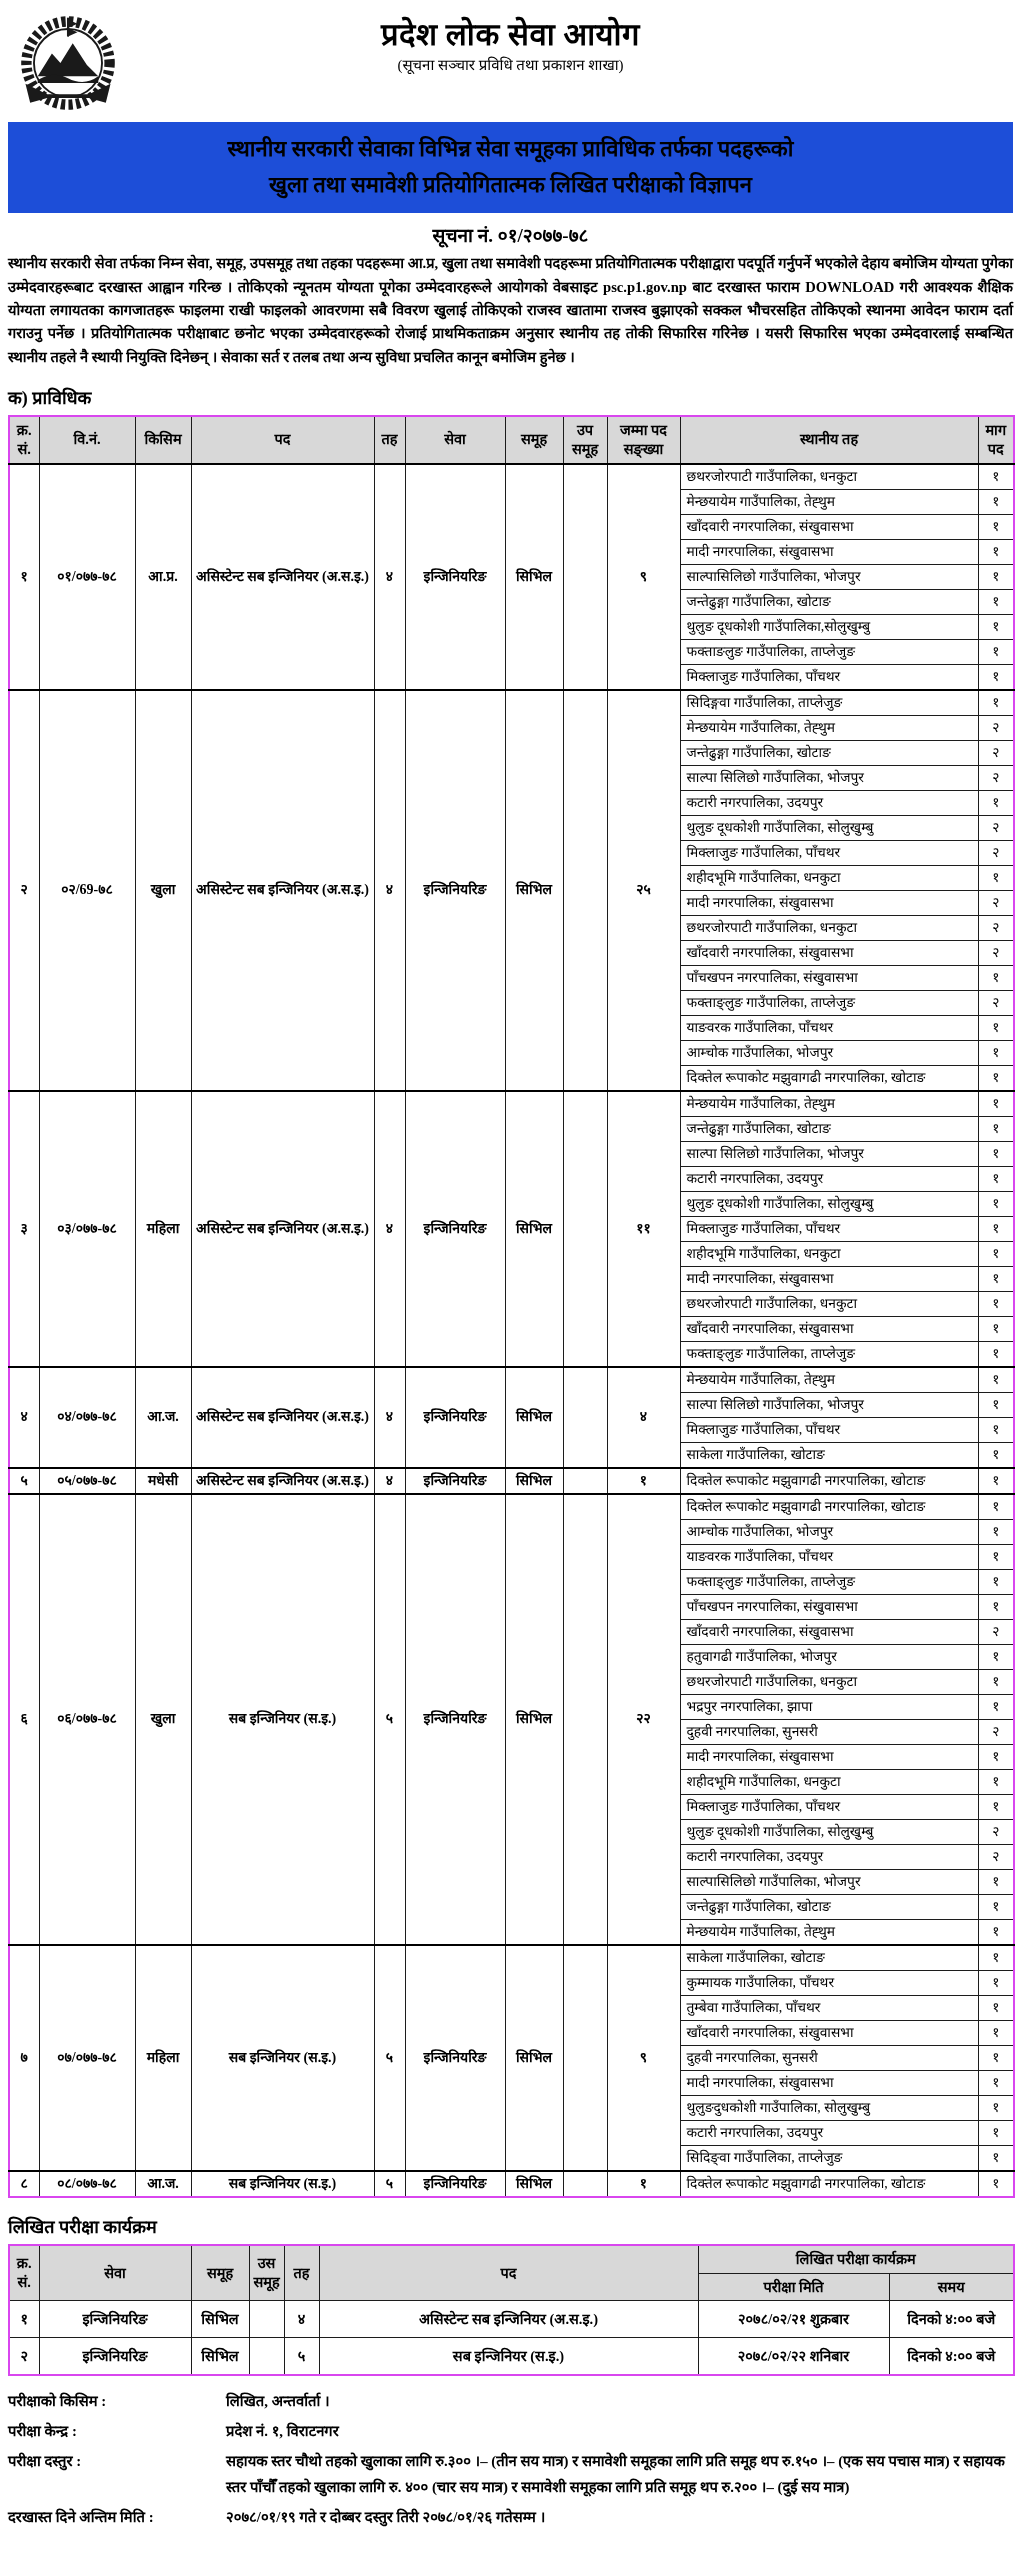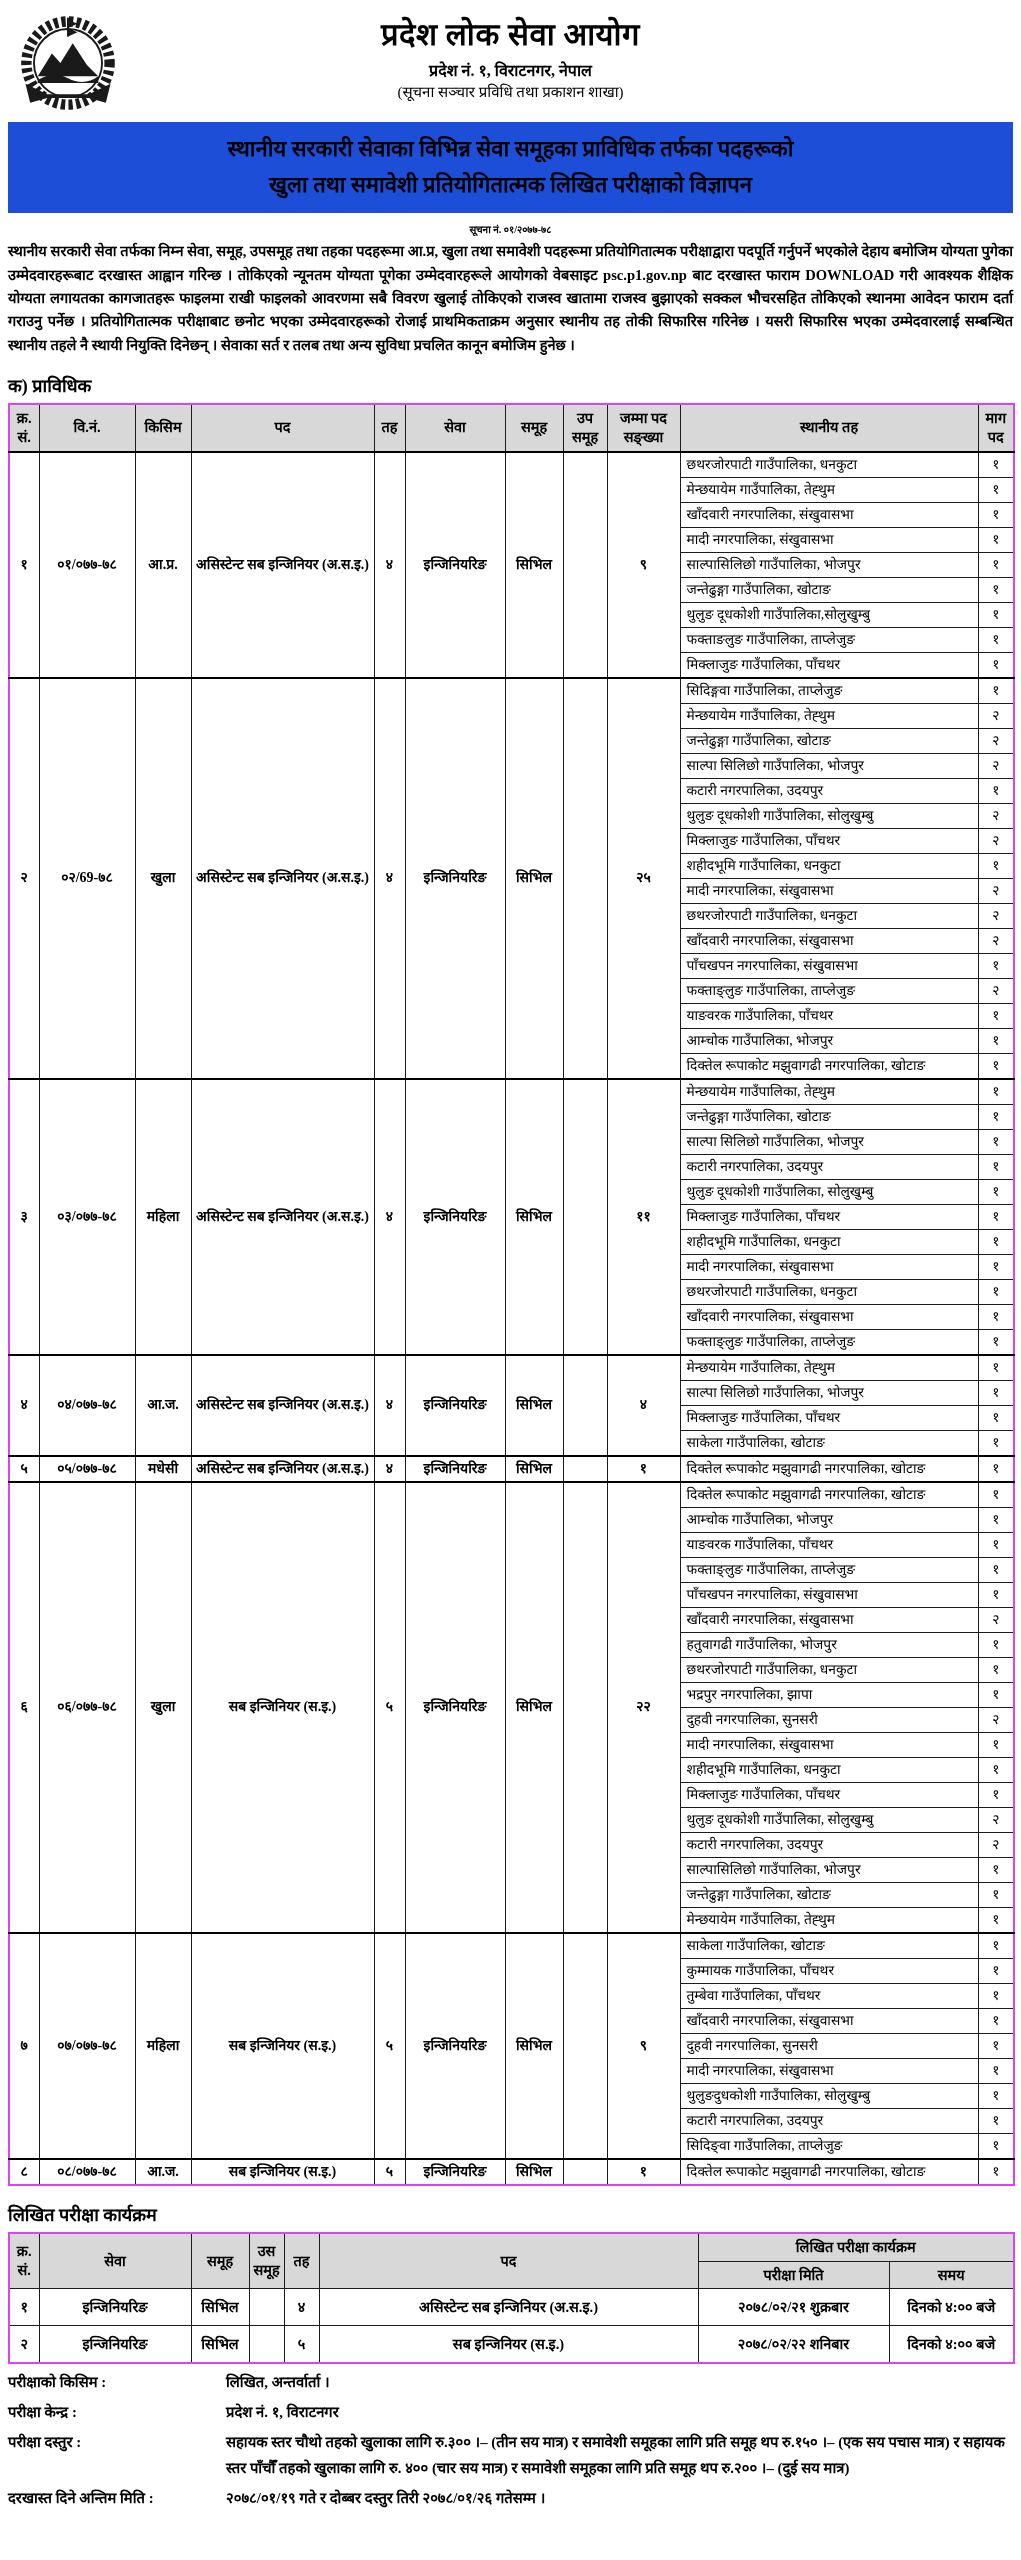--- a/index.html
+++ b/index.html
@@ -5,33 +5,33 @@
   html,body{margin:0;padding:0;background:#fff;color:#000;}
   body{width:1021px;font-family:"Liberation Serif","DejaVu Serif",serif;}
   .page{padding:10px 8px 10px;position:relative;}
   .hdr{position:relative;text-align:center;min-height:104px;}
   .logo{position:absolute;left:8px;top:2px;width:104px;height:104px;}
   .org{font-size:31px;font-weight:bold;letter-spacing:.5px;padding-top:2px;}
   .addr{font-size:16px;margin-top:5px;font-weight:bold;}
   .branch{font-size:15px;margin-top:0;}
   .banner{background:#1d4ed8;margin-top:8px;padding:9px 10px 11px;text-align:center;
           font-weight:bold;font-size:22px;line-height:1.62;}
-  .notice-no{text-align:center;font-weight:bold;font-size:10px;margin:9px 0 4px;}
+  .notice-no{text-align:center;font-weight:bold;font-size:19px;margin:9px 0 4px;}
   .body-par{font-size:14.6px;line-height:1.6;text-align:justify;font-weight:bold;}
   .sec-title{font-weight:bold;font-size:18px;margin:16px 0 6px;}
   table{border-collapse:collapse;width:1005px;table-layout:fixed;border:2px solid #d946ef;}
   th,td{border:1px solid #1c1c1c;overflow:hidden;}
   th{background:#d8d8d8;font-size:14.5px;font-weight:bold;padding:4px 2px;line-height:1.3;vertical-align:middle;}
   td{font-size:13.8px;padding:2px 4px;line-height:20px;vertical-align:middle;}
   td.c{text-align:center;}
   td.g{font-weight:bold;font-size:14px;line-height:1.3;padding:2px 3px;}
   td.loc{text-align:left;padding-left:6px;}
   tr.group-start td{border-top:2px solid #000;}
   .exam-table td{padding:8px 3px;font-weight:bold;font-size:14.5px;}
-  .footer-info{margin-top:6px;}
+  .footer-info{margin-top:13px;}
   .frow{display:flex;font-size:14.8px;line-height:1.75;margin-bottom:4px;}
   .flabel{width:218px;flex:none;font-weight:bold;}
   .fvalue{flex:1;font-weight:bold;}
 </style>
 </head>
 <body>
 
 <div class="page">
 
   <div class="hdr">
@@ -40,21 +40,20 @@
         <circle cx="55" cy="54" r="44" fill="none" stroke="#1a1a1a" stroke-width="11" stroke-dasharray="4.5 3.5"></circle>
         <circle cx="55" cy="54" r="36" fill="#ffffff" stroke="#1a1a1a" stroke-width="2"></circle>
         <path d="M55 6 v20" stroke="#1a1a1a" stroke-width="2.2" fill="none"></path>
         <path d="M55 8 l10 4.5 -10 4.5 z M55 17 l10 4.5 -10 4.5 z" fill="#1a1a1a"></path>
         <path d="M23 68 L38 44 L47 54 L60 33 L75 56 L87 68 Z" fill="#1a1a1a"></path>
         <path d="M23 72 Q40 62 55 70 Q72 79 87 68 L87 75 L23 75 Z" fill="#1a1a1a"></path>
         <path d="M10 76 L33 87 H77 L100 76 L95 96 L77 91 H33 L15 96 Z" fill="#1a1a1a"></path>
       </svg>
     </div>
     <div class="org">प्रदेश लोक सेवा आयोग</div>
-    <div class="addr">प्रदेश नं. १, विराटनगर, नेपाल</div>
     <div class="branch">(सूचना सञ्चार प्रविधि तथा प्रकाशन शाखा)</div>
   </div>
 
   <div class="banner">
     <div>स्थानीय सरकारी सेवाका विभिन्न सेवा समूहका प्राविधिक तर्फका पदहरूको</div>
     <div>खुला तथा समावेशी प्रतियोगितात्मक लिखित परीक्षाको विज्ञापन</div>
   </div>
 
   <div class="notice-no">सूचना नं. ०१/२०७७-७८</div>
 

